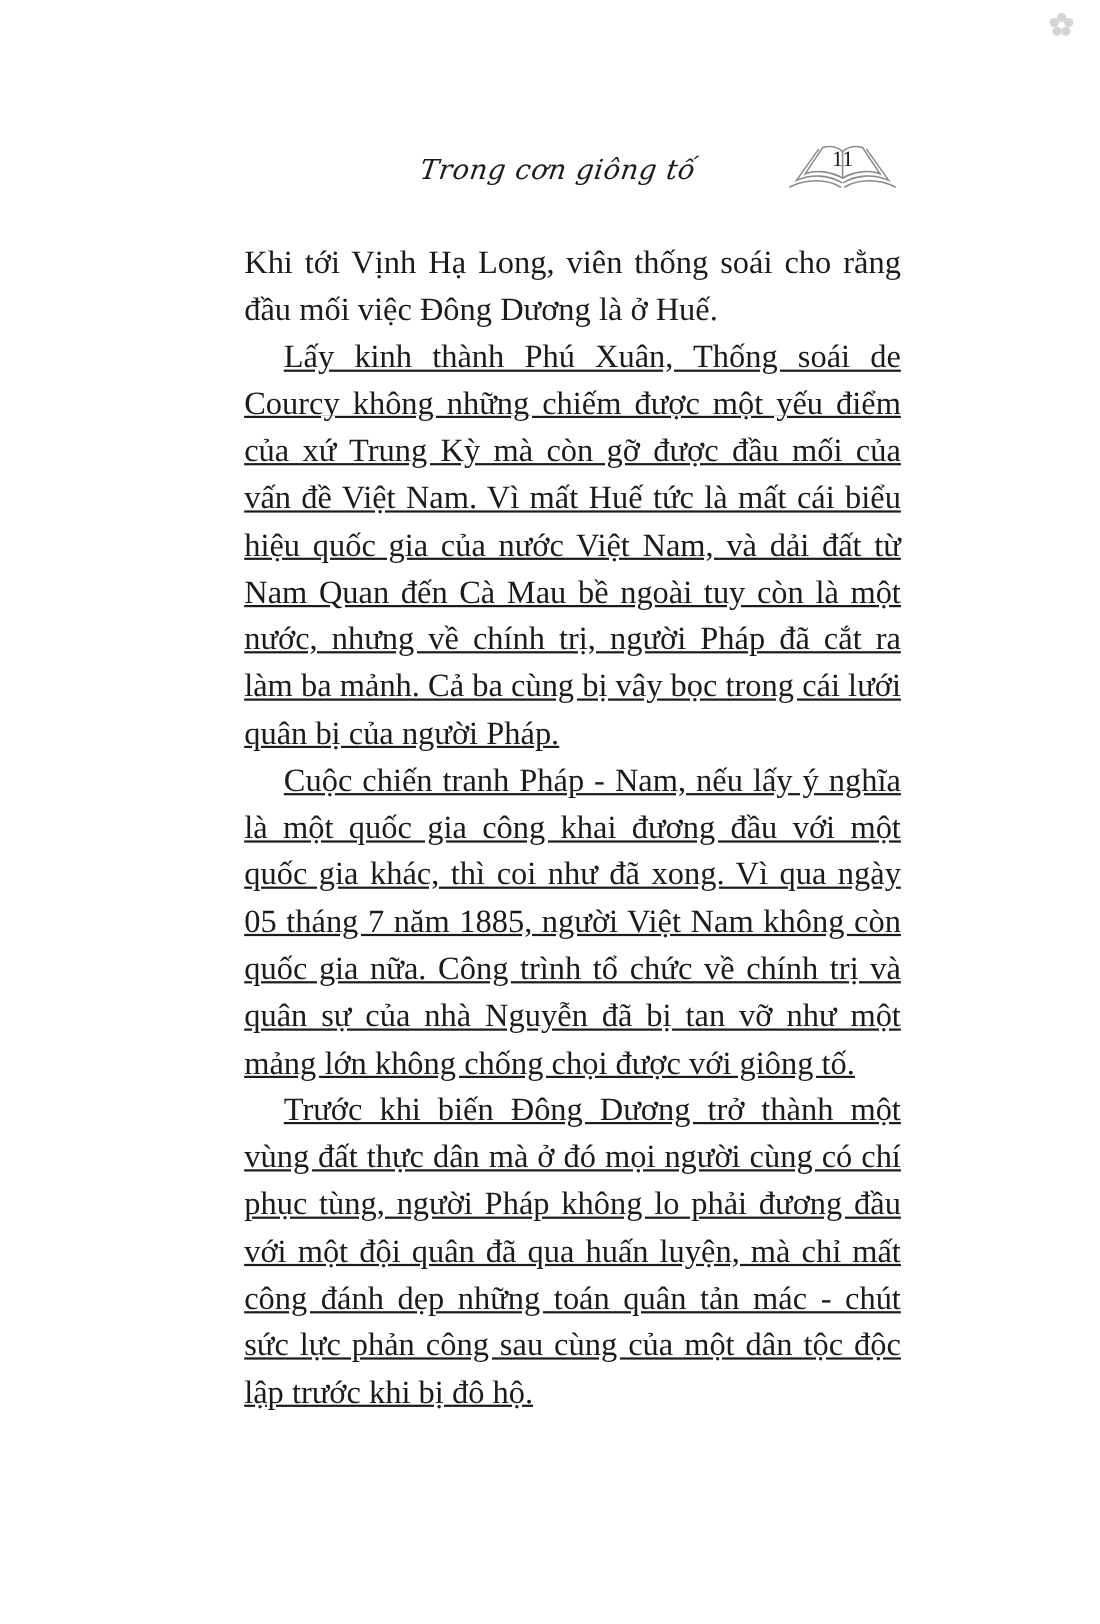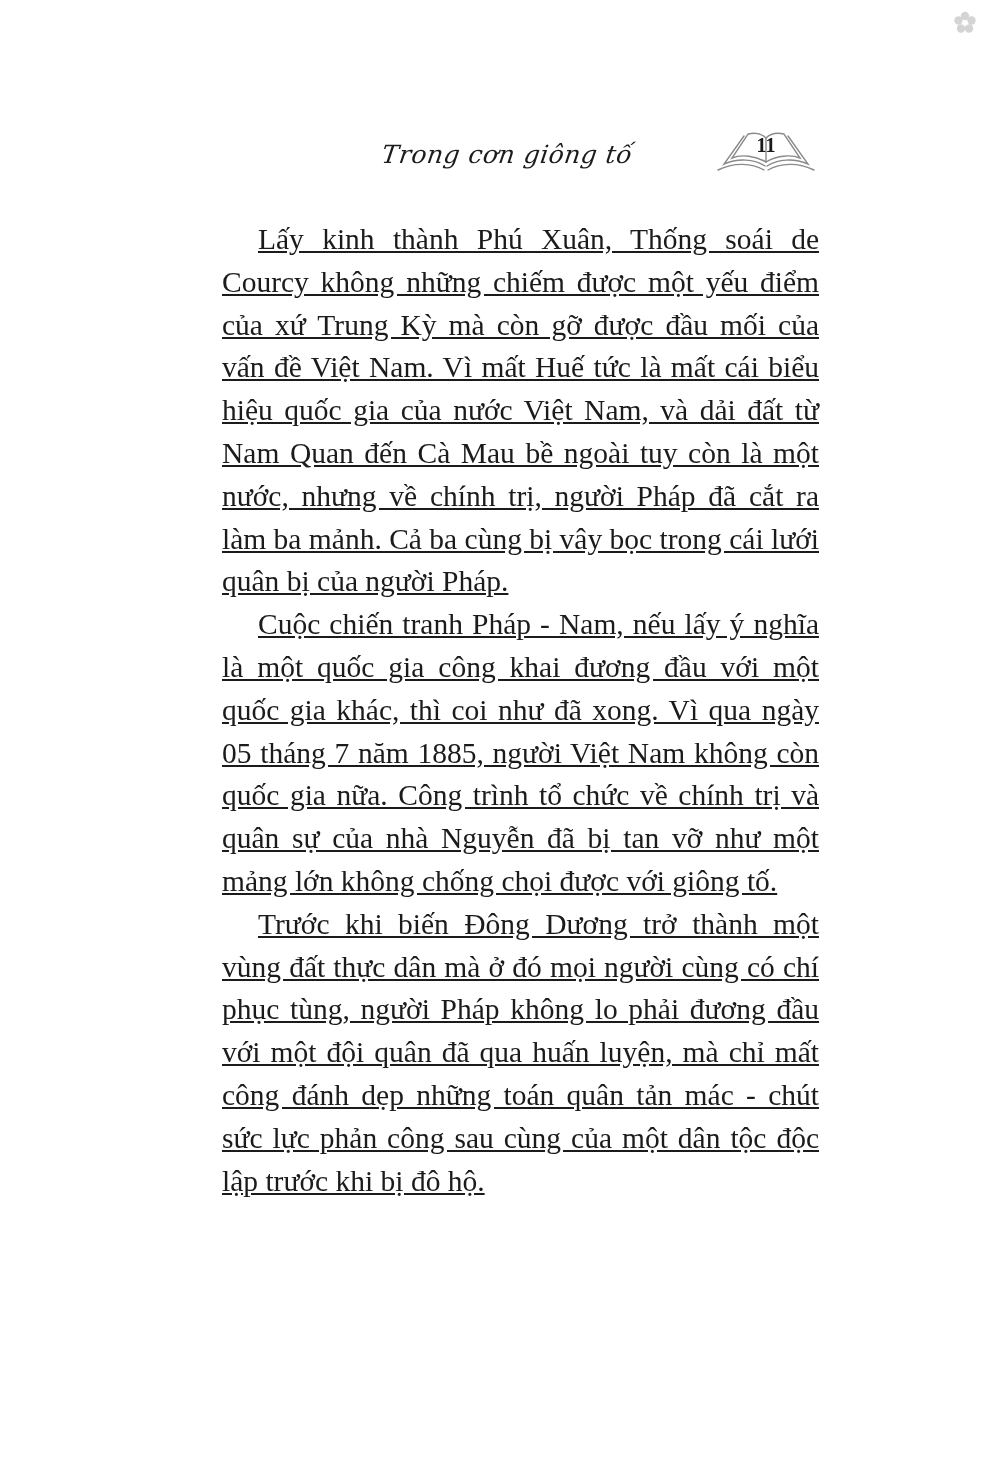--- a/index.html
+++ b/index.html
@@ -52,21 +52,21 @@
       left: 0;
       top: 0;
     }
     .page-number {
       position: absolute;
       left: 0;
       top: 6px;
       width: 100px;
       text-align: center;
       font-family: "Liberation Serif", "DejaVu Serif", serif;
-      font-weight: bold;
+      font-weight: normal;
       font-size: 20px;
       color: #1a1a1a;
     }
     .body-text {
       position: absolute;
       left: 222px;
       top: 218px;
       width: 597px;
       font-size: 29.5px;
       line-height: 42.8px;
@@ -113,16 +113,17 @@
         <path d="M52 42 C64 35, 82 34, 98 42"></path>
 
         <path d="M50 10 L50 34"></path>
       </g>
     </svg>
     <div class="page-number">11</div>
   </div>
 </div>
 
 <div class="body-text">
+  <p>Khi tới Vịnh Hạ Long, viên thống soái cho rằng đầu mối việc Đông Dương là ở Huế.</p>
   <p class="indent">Lấy kinh thành Phú Xuân, Thống soái de Courcy không những chiếm được một yếu điểm của xứ Trung Kỳ mà còn gỡ được đầu mối của vấn đề Việt Nam. Vì mất Huế tức là mất cái biểu hiệu quốc gia của nước Việt Nam, và dải đất từ Nam Quan đến Cà Mau bề ngoài tuy còn là một nước, nhưng về chính trị, người Pháp đã cắt ra làm ba mảnh. Cả ba cùng bị vây bọc trong cái lưới quân bị của người Pháp.</p>
   <p class="indent">Cuộc chiến tranh Pháp - Nam, nếu lấy ý nghĩa là một quốc gia công khai đương đầu với một quốc gia khác, thì coi như đã xong. Vì qua ngày 05 tháng 7 năm 1885, người Việt Nam không còn quốc gia nữa. Công trình tổ chức về chính trị và quân sự của nhà Nguyễn đã bị tan vỡ như một mảng lớn không chống chọi được với giông tố.</p>
   <p class="indent">Trước khi biến Đông Dương trở thành một vùng đất thực dân mà ở đó mọi người cùng có chí phục tùng, người Pháp không lo phải đương đầu với một đội quân đã qua huấn luyện, mà chỉ mất công đánh dẹp những toán quân tản mác - chút sức lực phản công sau cùng của một dân tộc độc lập trước khi bị đô hộ.</p>
 </div>
 
 </body></html>

